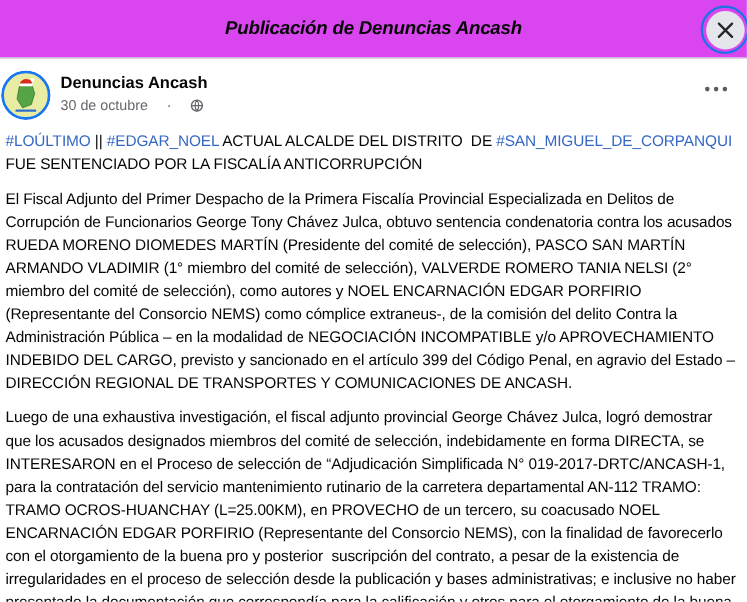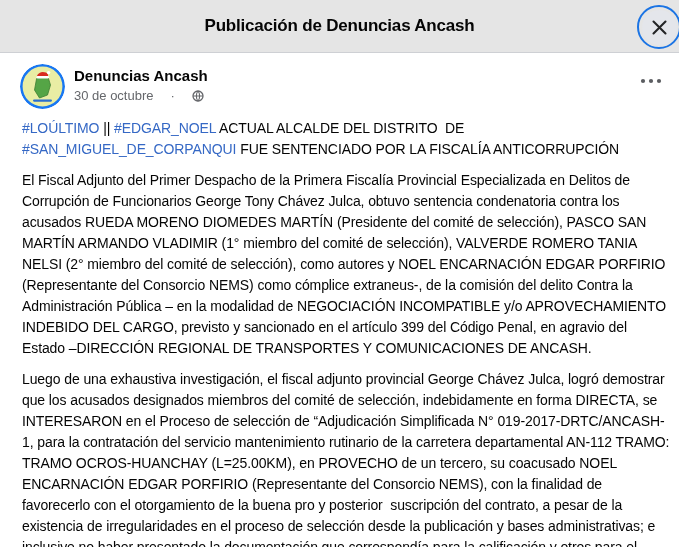--- a/index.html
+++ b/index.html
@@ -15,21 +15,22 @@
     position: relative;
   }
   
   .dialog-header {
     position: relative;
     height: 52px;
     display: flex;
     align-items: center;
     justify-content: center;
     border-bottom: 1px solid #ced0d4;
-    background: #e5e5e5;
+    background: #d946ef;
+    font-style: italic;
   }
   .dialog-title {
     font-size: 17px;
     font-weight: bold;
     color: #050505;
     letter-spacing: -0.2px;
   }
   .close-btn {
     position: absolute;
     top: 5px;
@@ -53,21 +54,21 @@
     background: #e4e6eb;
     display: flex;
     align-items: center;
     justify-content: center;
   }
   
   .post-header {
     position: relative;
     display: flex;
     align-items: flex-start;
-    padding: 11px 16px 0 20px;
+    padding: 11px 16px 0 1px;
   }
   .avatar {
     width: 45px;
     height: 45px;
     flex: 0 0 45px;
     border-radius: 50%;
     cursor: pointer;
   }
   .author-block {
     margin-left: 9px;
@@ -104,21 +105,21 @@
   }
   
   .post-text {
     padding: 9px 6px 0 5px;
     font-size: 14px;
     line-height: 21px;
     color: #050505;
     letter-spacing: -0.1px;
   }
   .post-paragraph {
-    margin: 0 0 10px 17px;
+    margin: 0 0 10px 0;
     white-space: pre-wrap;
   }
   .hashtag {
     color: #3568c5;
     cursor: pointer;
   }
 </style>
 </head>
 <body>
 

